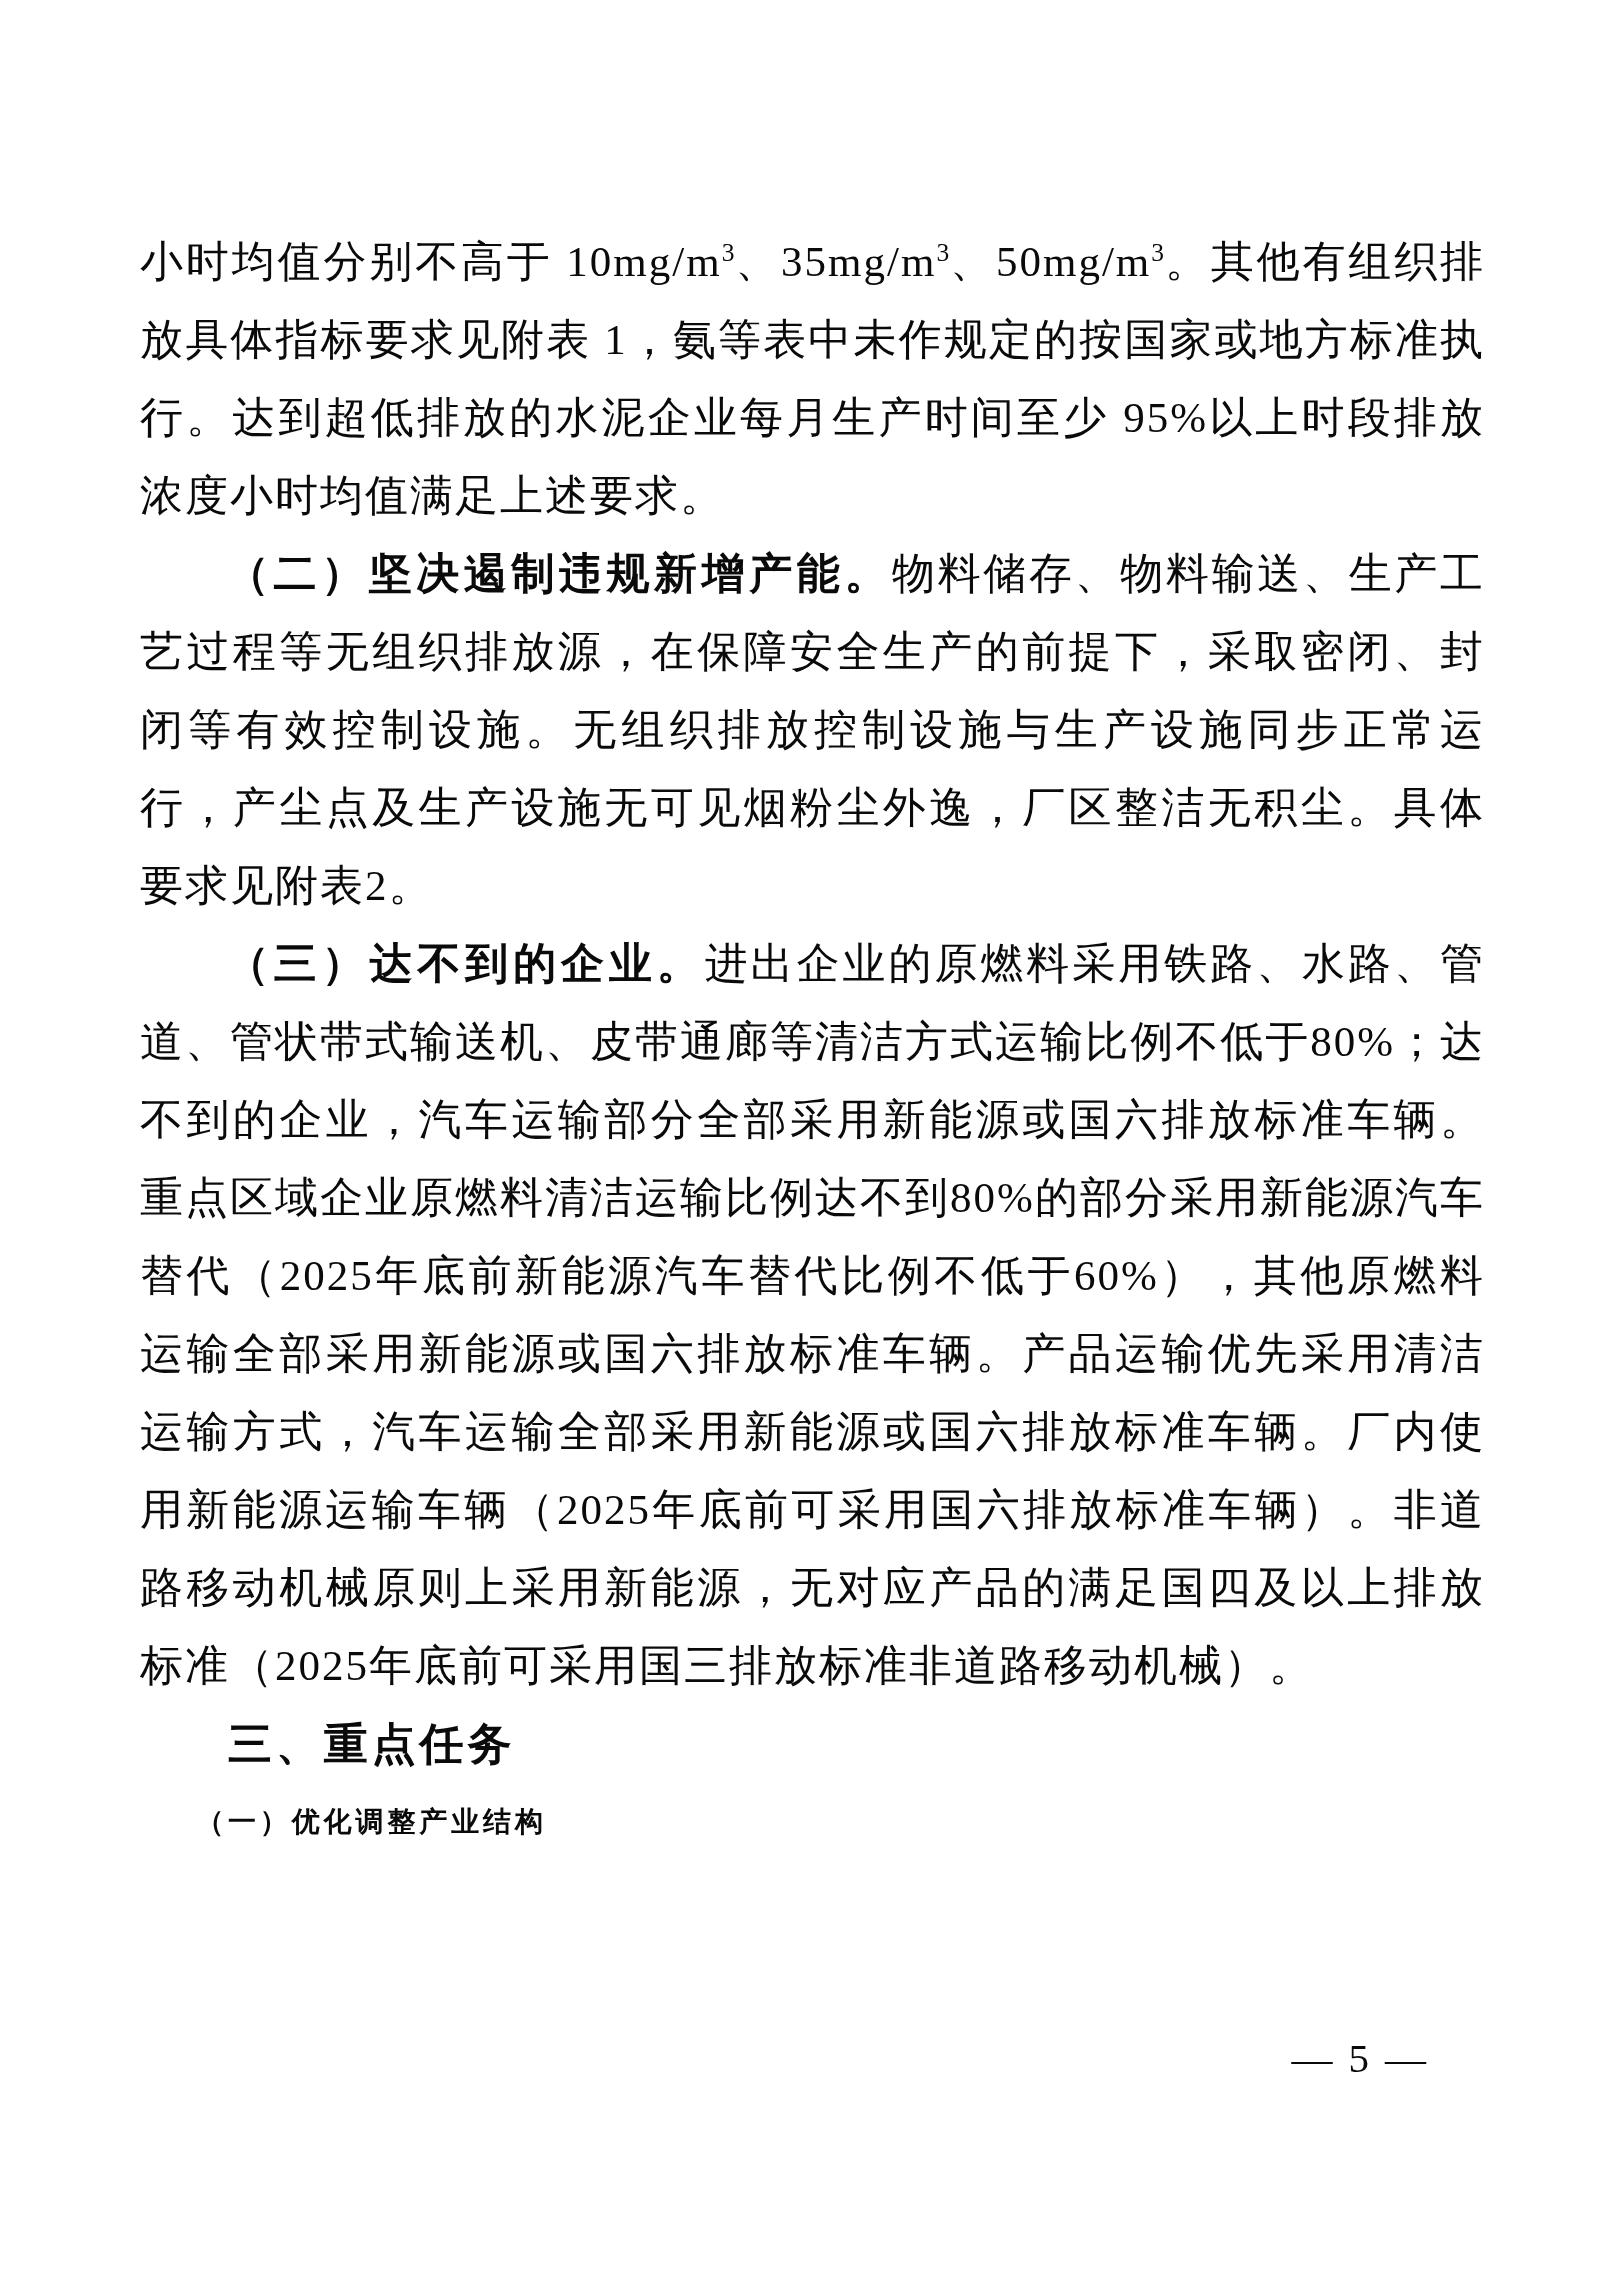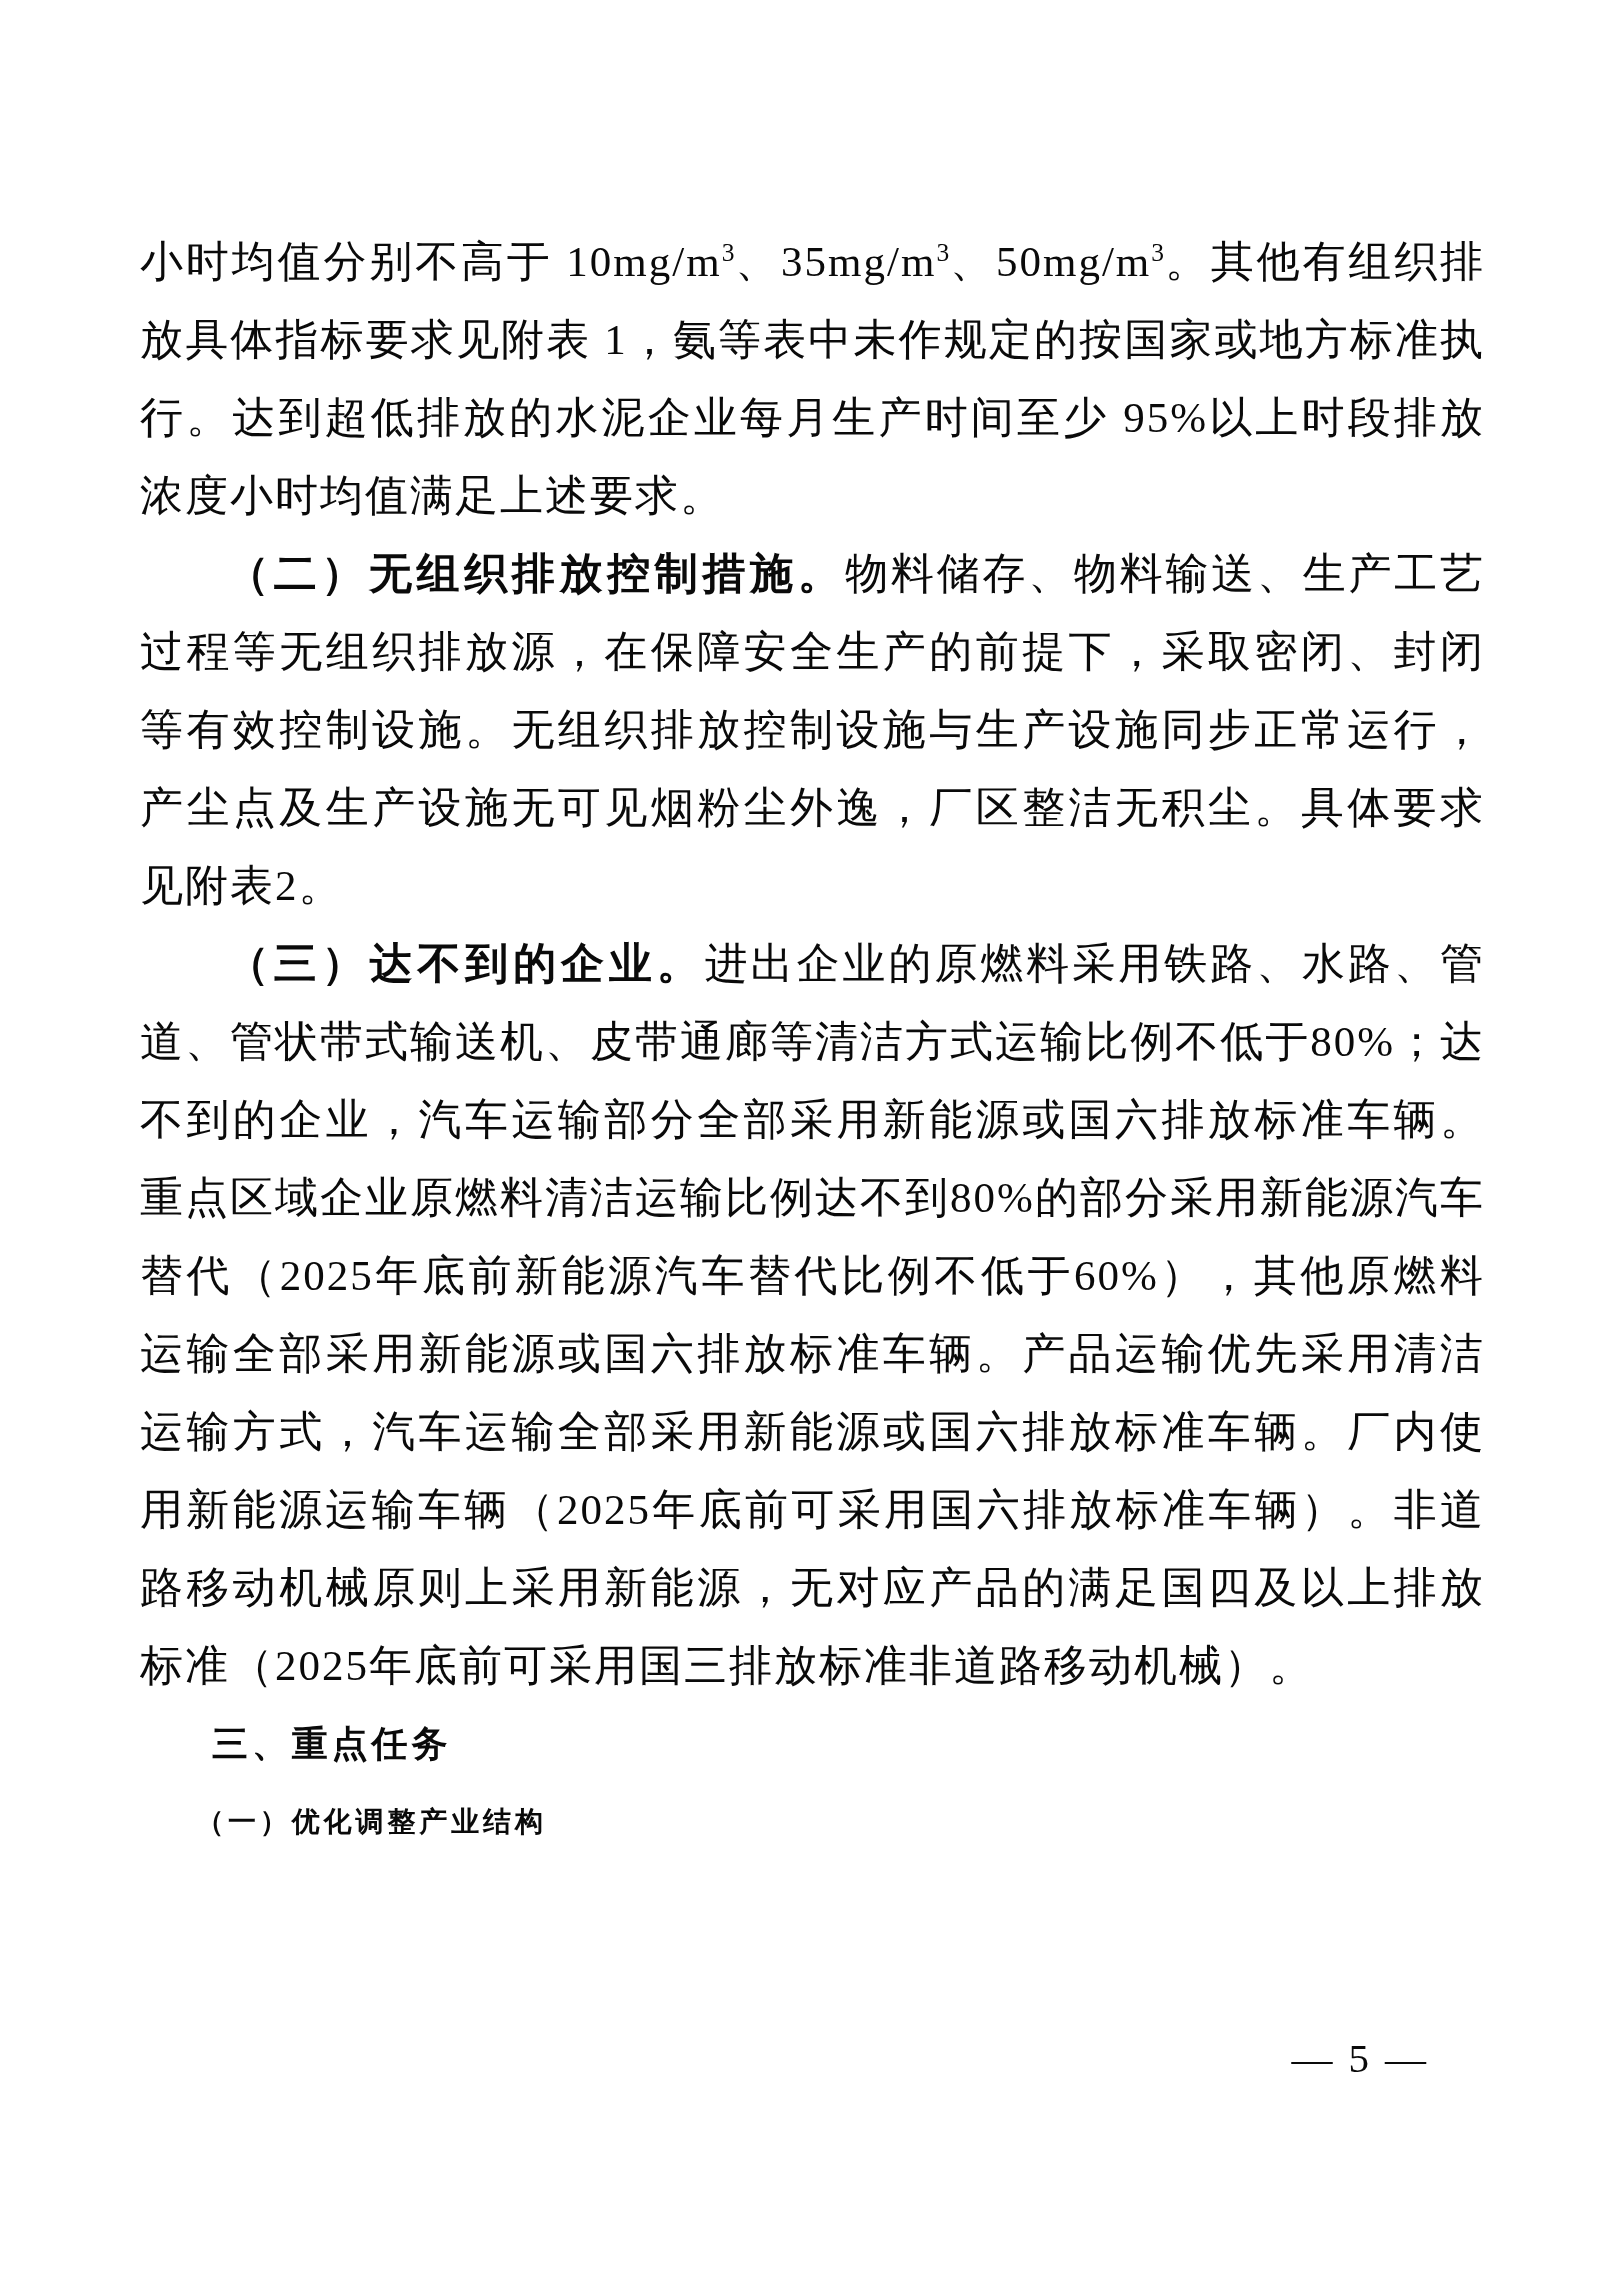--- a/index.html
+++ b/index.html
@@ -31,21 +31,21 @@
     text-indent: 2em;
   }
   .no-indent { text-indent: 0; }
   .lead {
     font-weight: 700;
     letter-spacing: 3.9px;
   }
   .h-section {
     margin: 0;
     font-family: "Liberation Sans", "DejaVu Sans", sans-serif;
-    font-size: 36px;
+    font-size: 44px;
     line-height: 78px;
     font-weight: 700;
     letter-spacing: 3.9px;
     text-indent: 2em;
   }
   .h-sub {
     margin: 0;
     font-family: "Liberation Serif", "DejaVu Serif", serif;
     font-size: 28px;
     line-height: 78px;
@@ -71,21 +71,21 @@
   }
 </style>
 </head>
 <body>
 
 <div class="page">
   <div class="content">
 
     <p class="body-text no-indent"><span>小时均值分别不高于 10mg/m</span><sup class="cubed">3</sup><span>、35mg/m</span><sup class="cubed">3</sup><span>、50mg/m</span><sup class="cubed">3</sup><span>。其他有组织排放具体指标要求见附表 1，氨等表中未作规定的按国家或地方标准执行。达到超低排放的水泥企业每月生产时间至少 95%以上时段排放浓度小时均值满足上述要求。</span></p>
 
-    <p class="body-text"><span class="lead">（二）无组织排放控制措施。</span><span>物料储存、物料输送、生产工艺过程等无组织排放源，在保障安全生产的前提下，采取密闭、封闭等有效控制设施。无组织排放控制设施与生产设施同步正常运行，产尘点及生产设施无可见烟粉尘外逸，厂区整洁无积尘。具体要求见附表2。</span></p>
+    <p class="body-text"><span class="lead">（二）坚决遏制违规新增产能。</span><span>物料储存、物料输送、生产工艺过程等无组织排放源，在保障安全生产的前提下，采取密闭、封闭等有效控制设施。无组织排放控制设施与生产设施同步正常运行，产尘点及生产设施无可见烟粉尘外逸，厂区整洁无积尘。具体要求见附表2。</span></p>
 
     <p class="body-text"><span class="lead">（三）达不到的企业。</span><span>进出企业的原燃料采用铁路、水路、管道、管状带式输送机、皮带通廊等清洁方式运输比例不低于80%；达不到的企业，汽车运输部分全部采用新能源或国六排放标准车辆。重点区域企业原燃料清洁运输比例达不到80%的部分采用新能源汽车替代（2025年底前新能源汽车替代比例不低于60%），其他原燃料运输全部采用新能源或国六排放标准车辆。产品运输优先采用清洁运输方式，汽车运输全部采用新能源或国六排放标准车辆。厂内使用新能源运输车辆（2025年底前可采用国六排放标准车辆）。非道路移动机械原则上采用新能源，无对应产品的满足国四及以上排放标准（2025年底前可采用国三排放标准非道路移动机械）。</span></p>
 
     <p class="h-section">三、重点任务</p>
 
     <p class="h-sub">（一）优化调整产业结构</p>
 
 
   </div>
 

